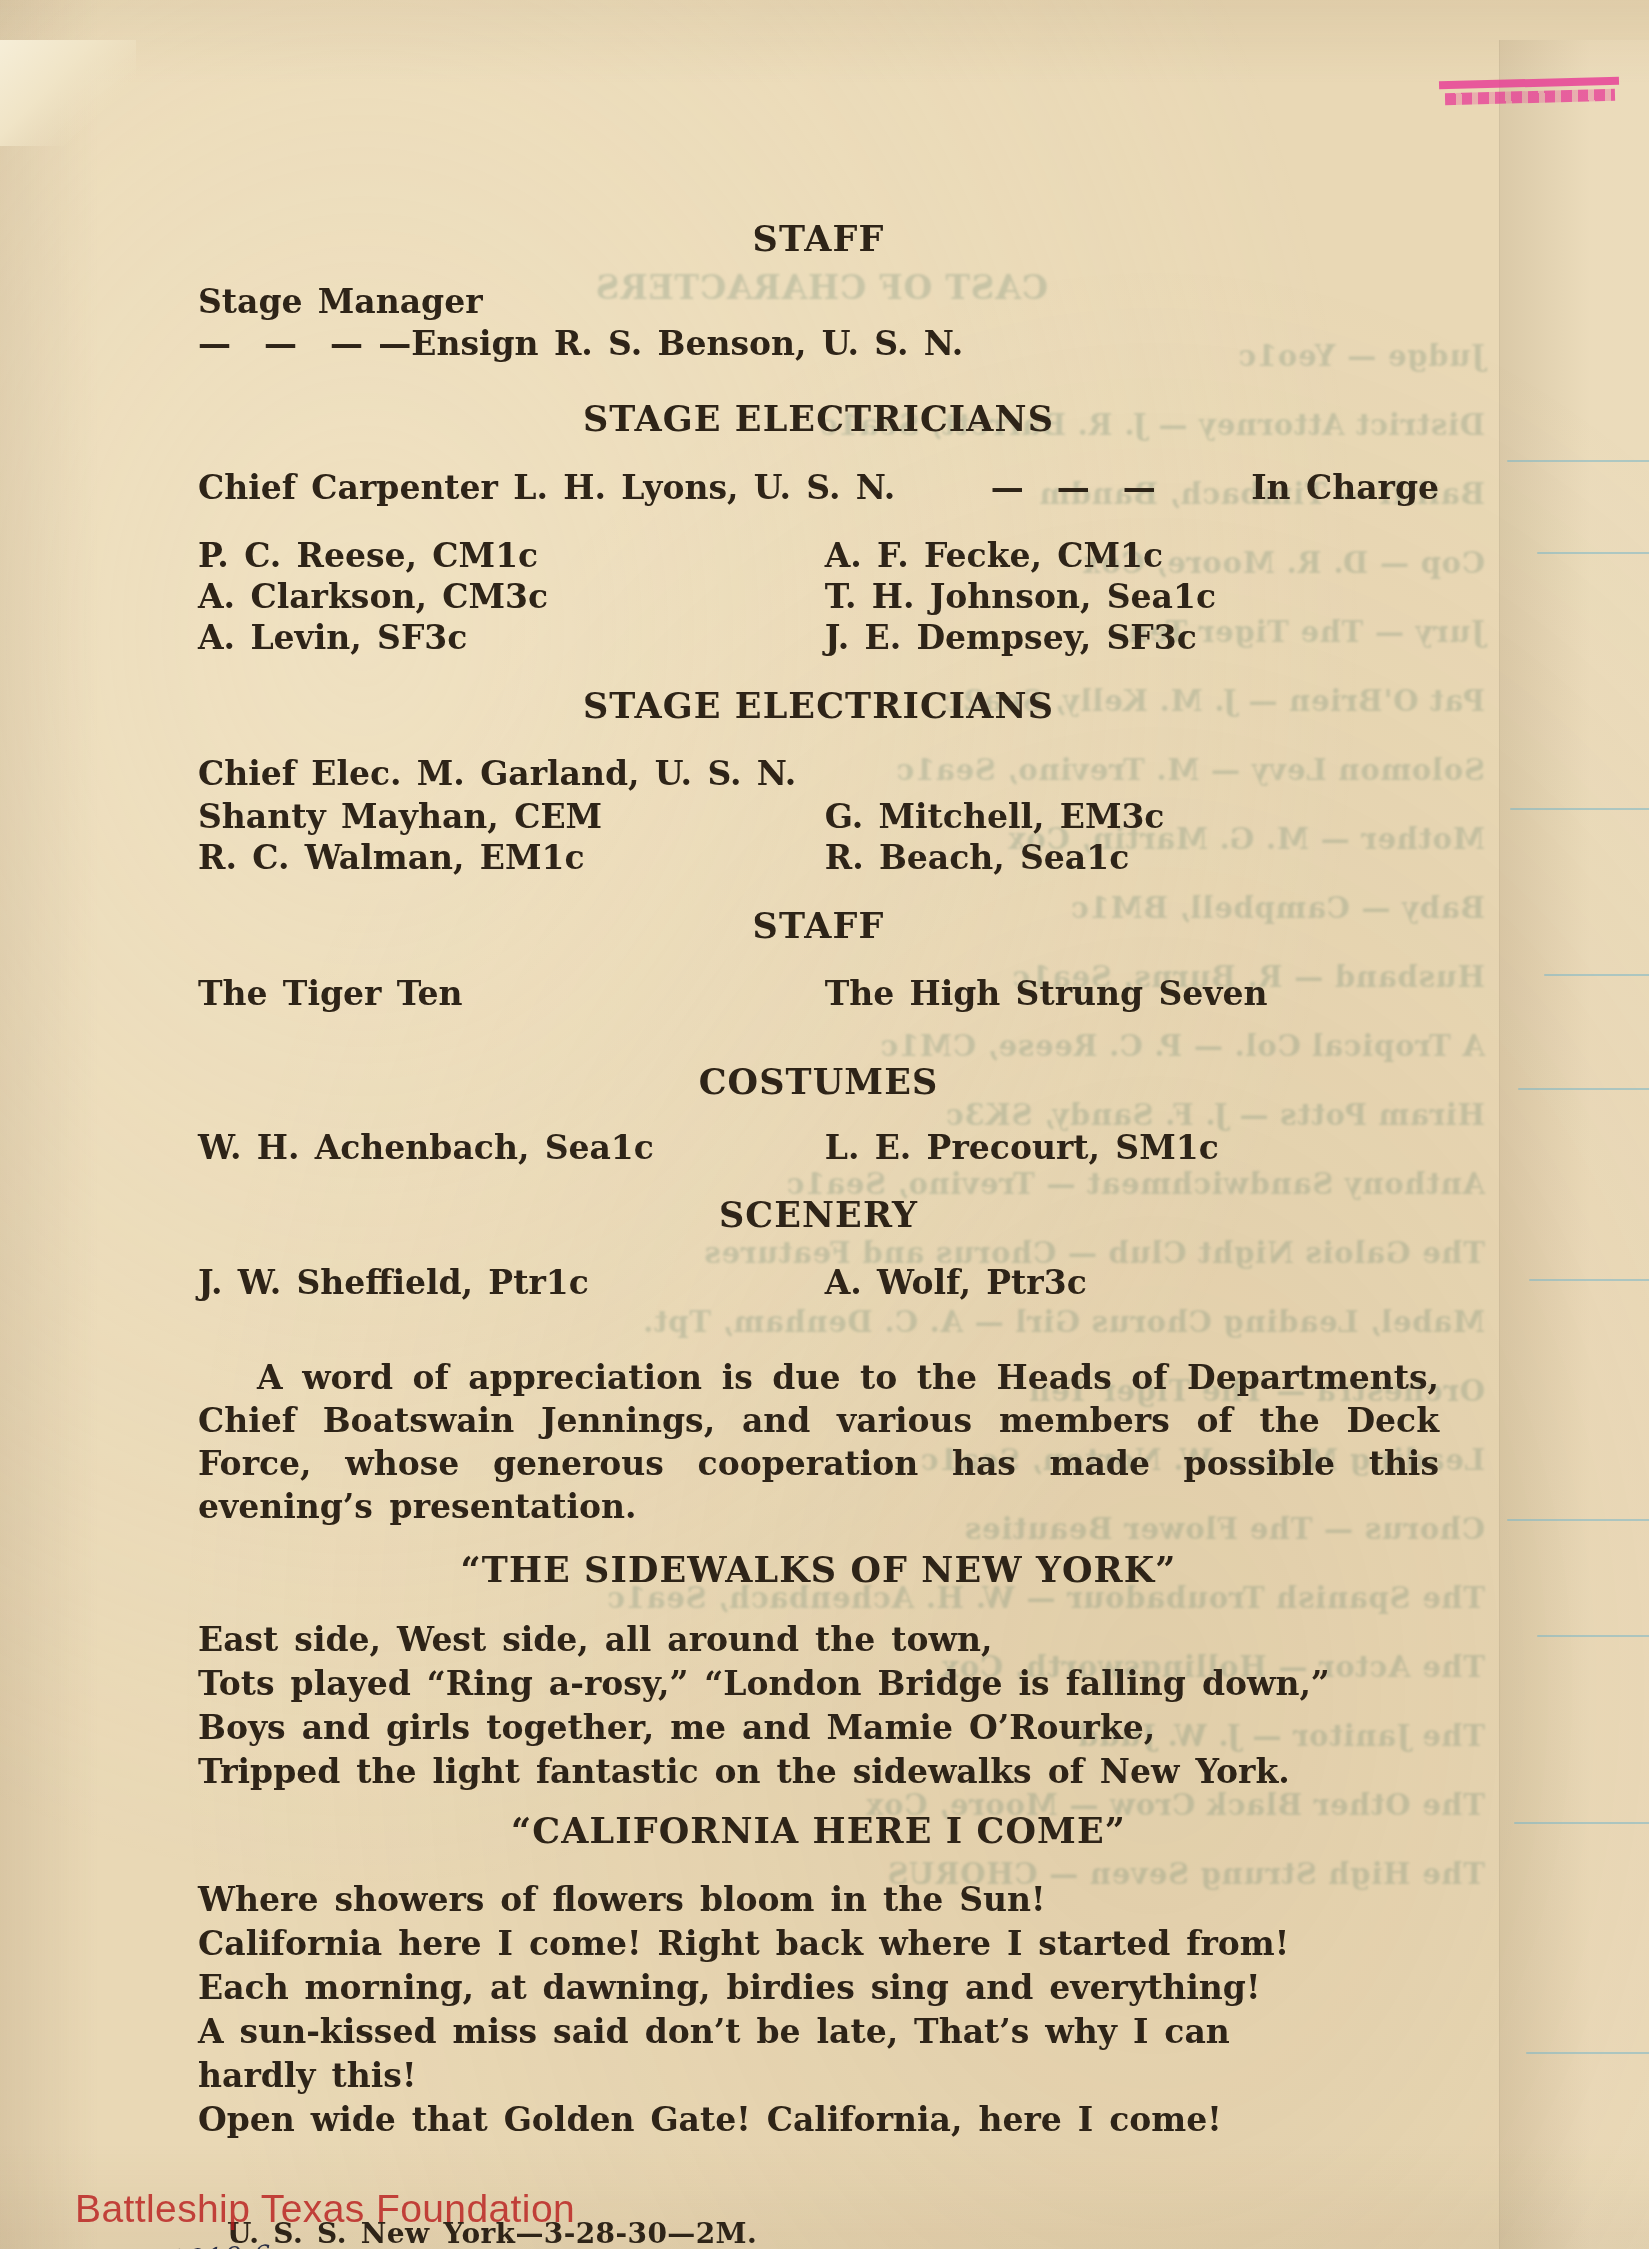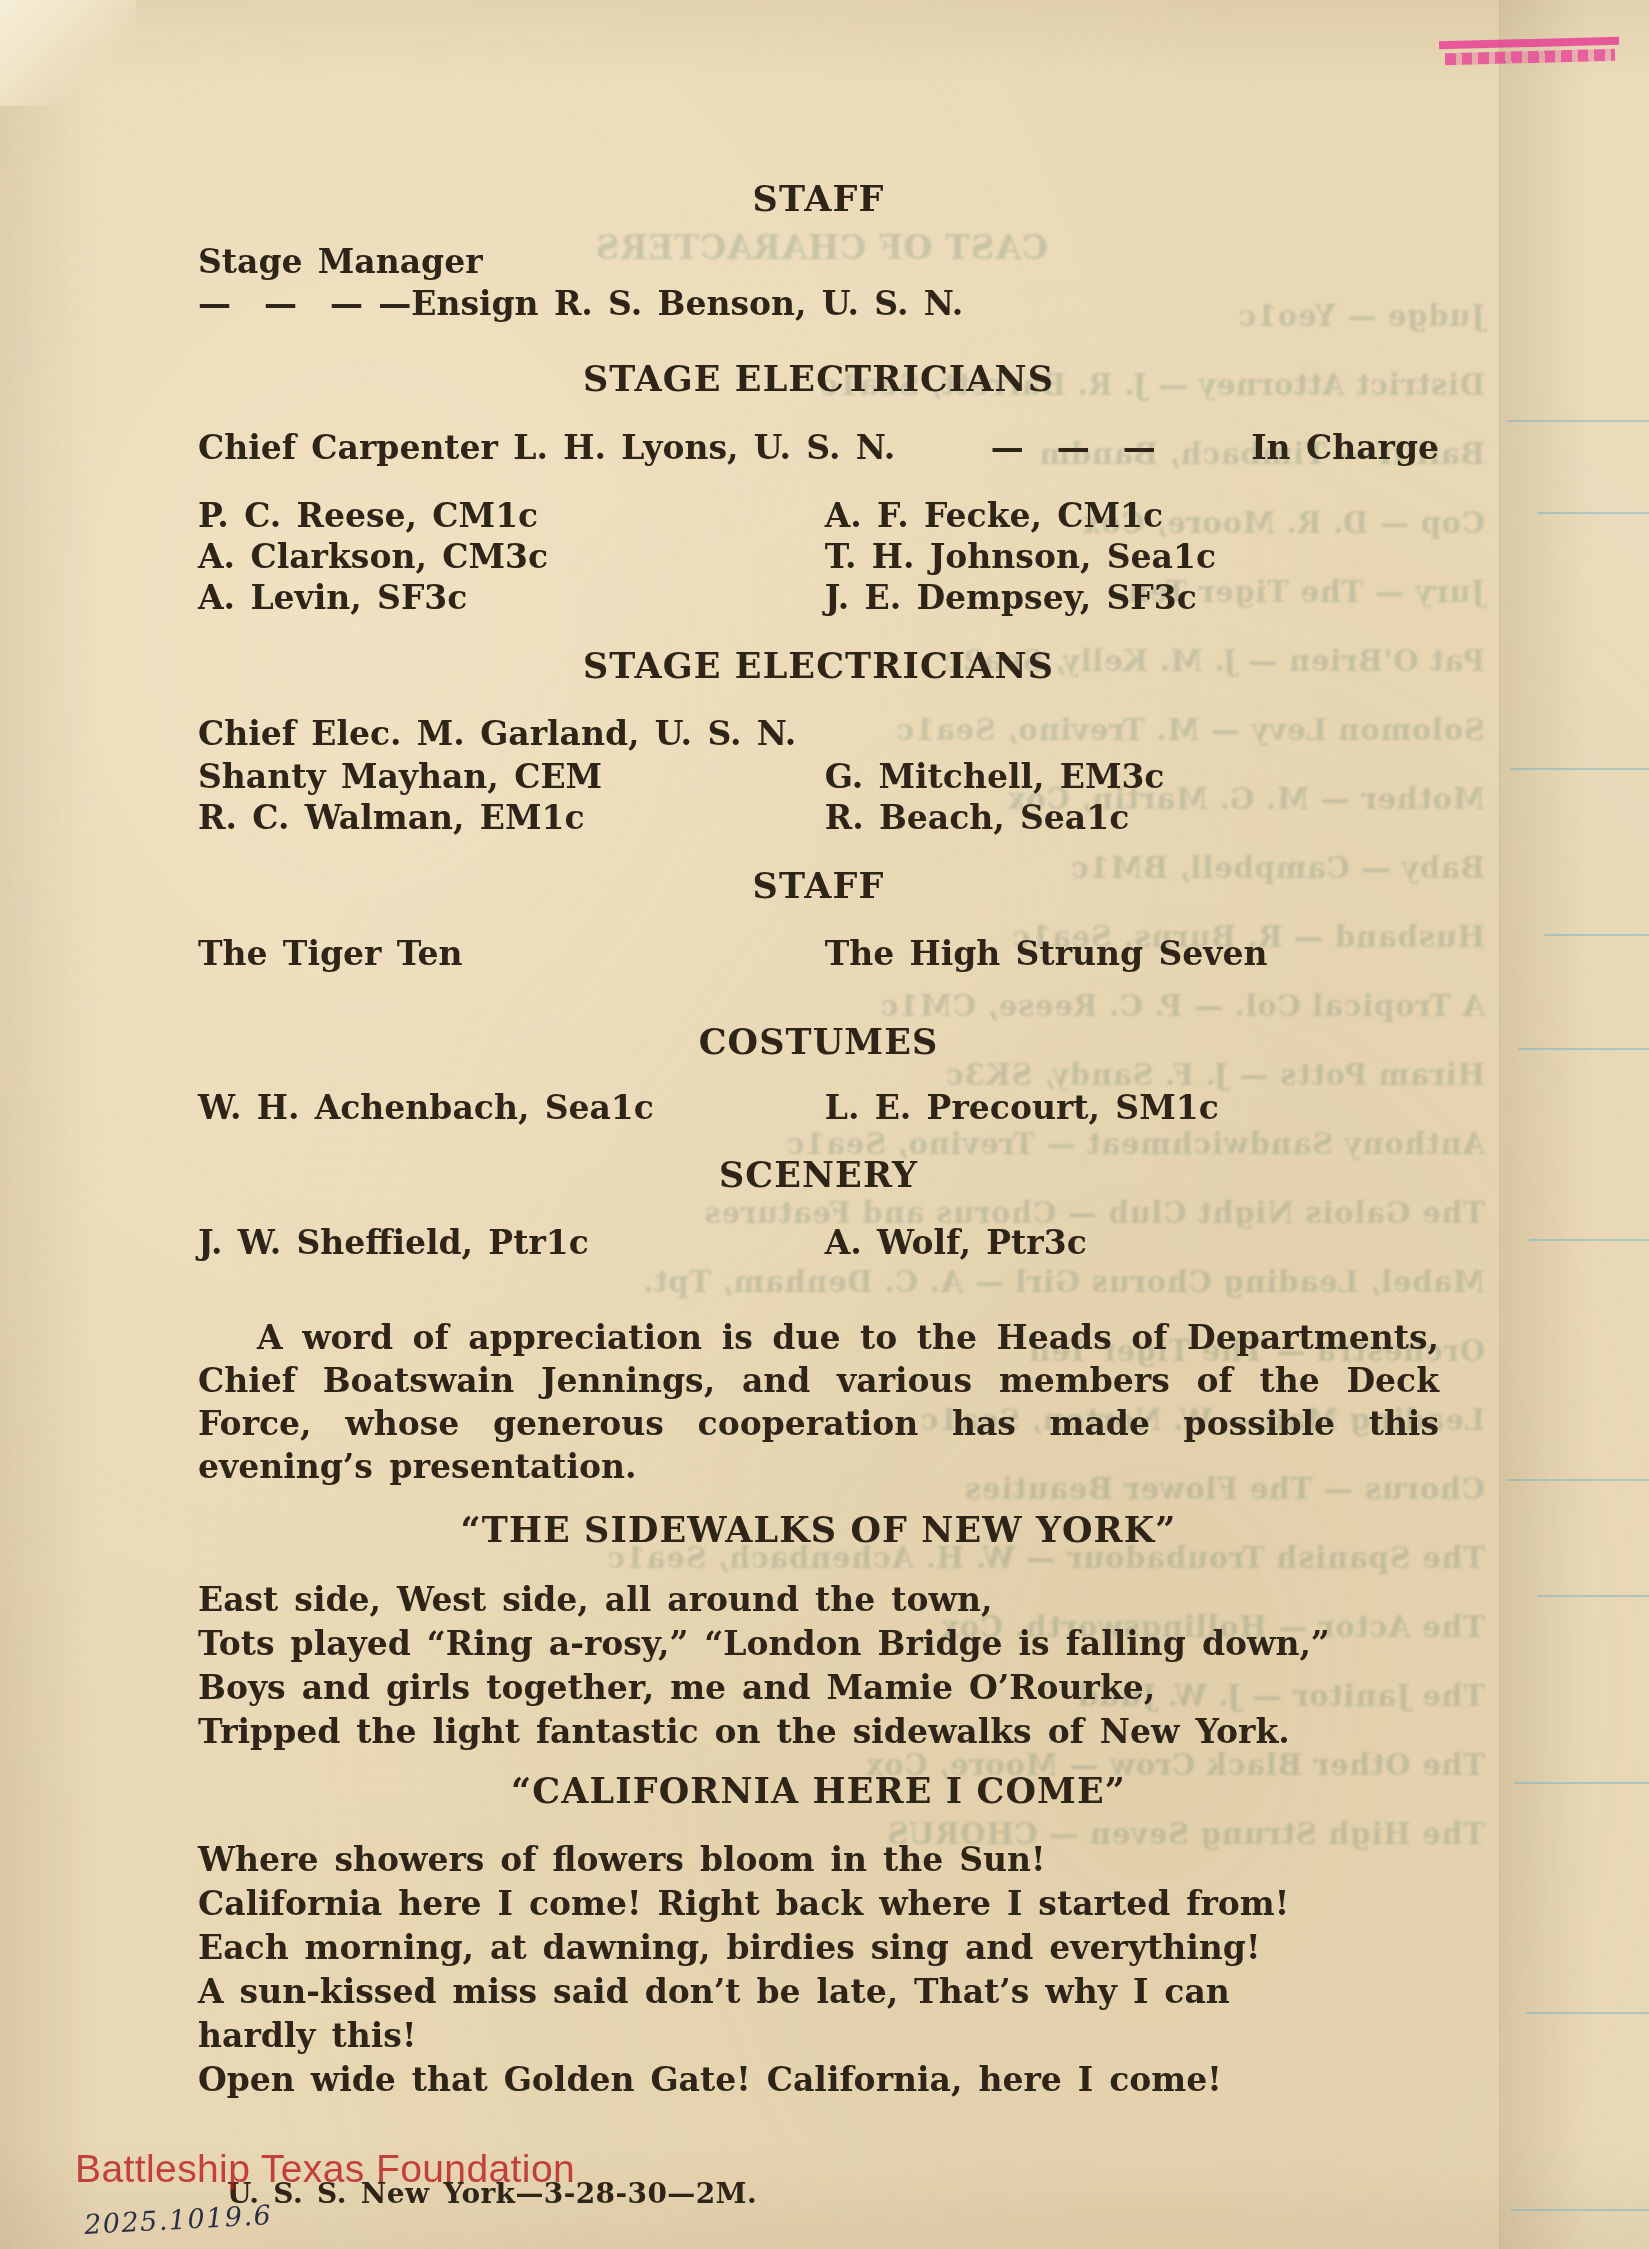--- a/index.html
+++ b/index.html
@@ -8,21 +8,21 @@
     font-family:"DejaVu Serif","Liberation Serif",serif;
     font-weight:700;color:#2e2418;
     background:
       radial-gradient(ellipse at 22% 28%, rgba(255,246,222,0.30), transparent 55%),
       radial-gradient(ellipse at 70% 75%, rgba(186,156,112,0.16), transparent 60%),
       linear-gradient(to right, rgba(120,90,60,0.14), transparent 98px),
       linear-gradient(to bottom, rgba(150,120,80,0.12), transparent 83px),
       linear-gradient(to top, rgba(140,110,75,0.10), transparent 106px),
       #e9d8b5;
   }
-  .page{position:absolute;inset:0;}
+  .page{position:absolute;inset:0;margin-top:40px;}
   .corner{position:absolute;top:0;left:0;width:136px;height:106px;
     background:linear-gradient(135deg,#f6eed8 0%,#f0e4c6 40%,rgba(240,228,198,0) 72%);}
   .right-edge{position:absolute;left:1499px;top:0;bottom:0;width:150px;
     background:linear-gradient(to right, rgba(90,70,45,0.10), rgba(255,250,235,0.10) 60%);
     border-left:0.8px solid rgba(120,100,70,0.22);}
   
   .bleed{
     position:absolute;left:158px;top:213px;width:1327px;
     transform:scaleX(-1);
     font-size:29px;line-height:69px;letter-spacing:0.8px;

